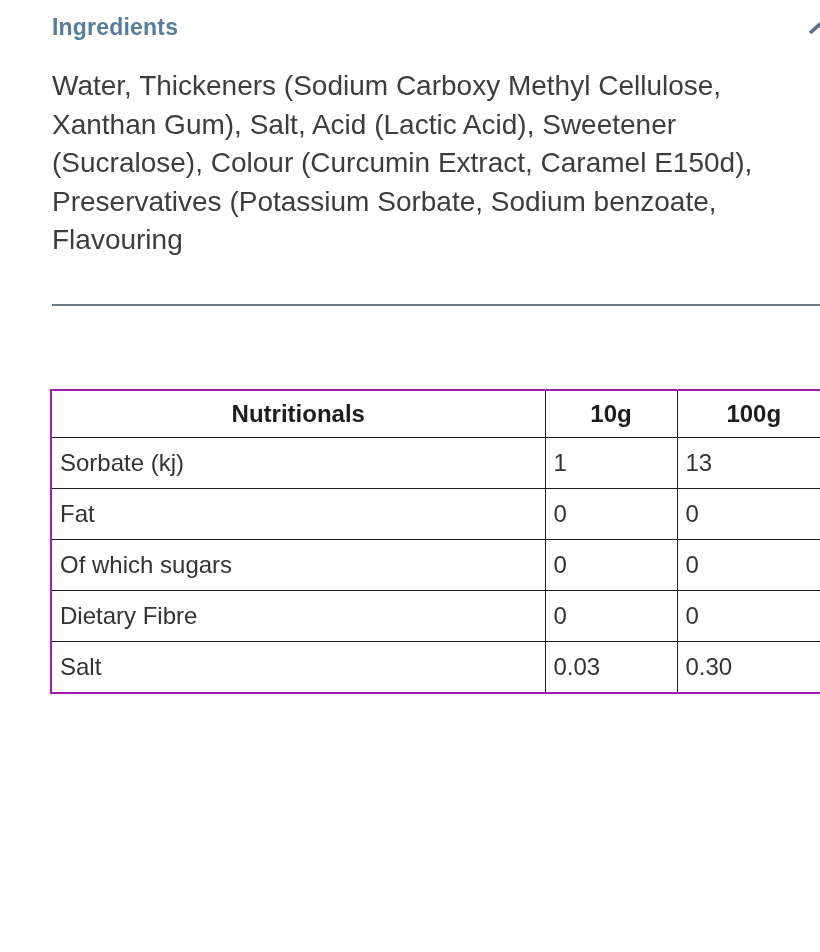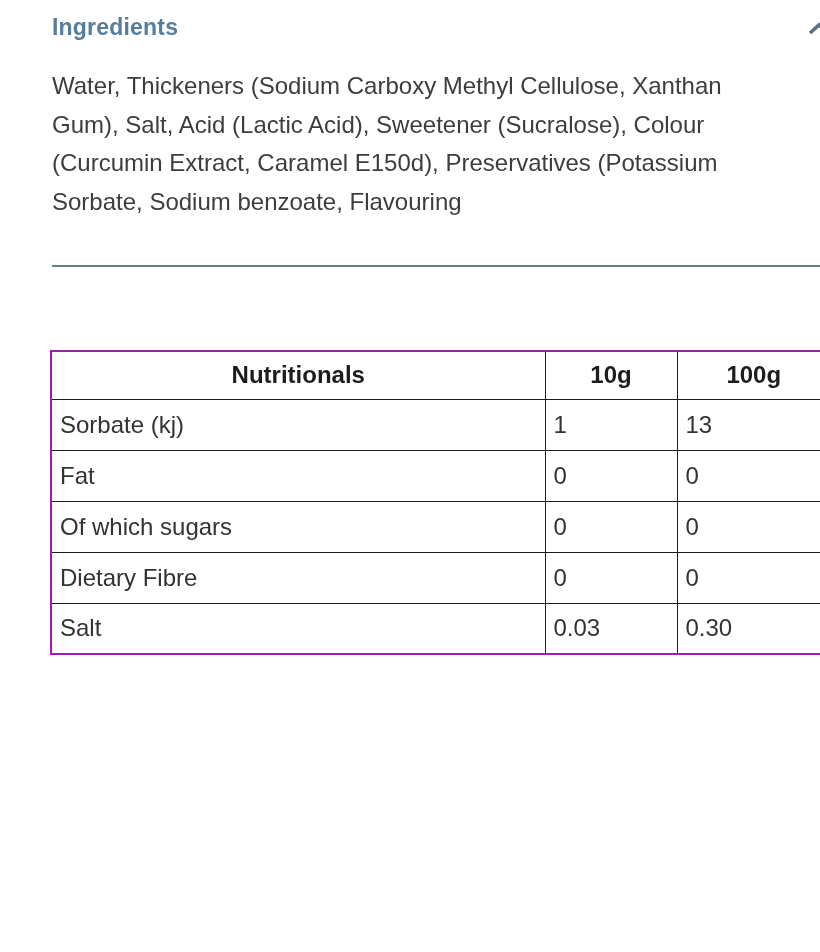--- a/index.html
+++ b/index.html
@@ -33,21 +33,21 @@
   }
   .chev {
     width: 22px;
     height: 13px;
     display: inline-block;
     margin-right: 2px;
   }
   .ingredients-text {
     margin-top: 26px;
     max-width: 728px;
-    font-size: 24px;
+    font-size: 28px;
     line-height: 38.5px;
     color: #3d3d3f;
   }
   .divider {
     margin-top: 44px;
     height: 2px;
     width: 778px;
     background: #697c84;
     border: none;
   }

